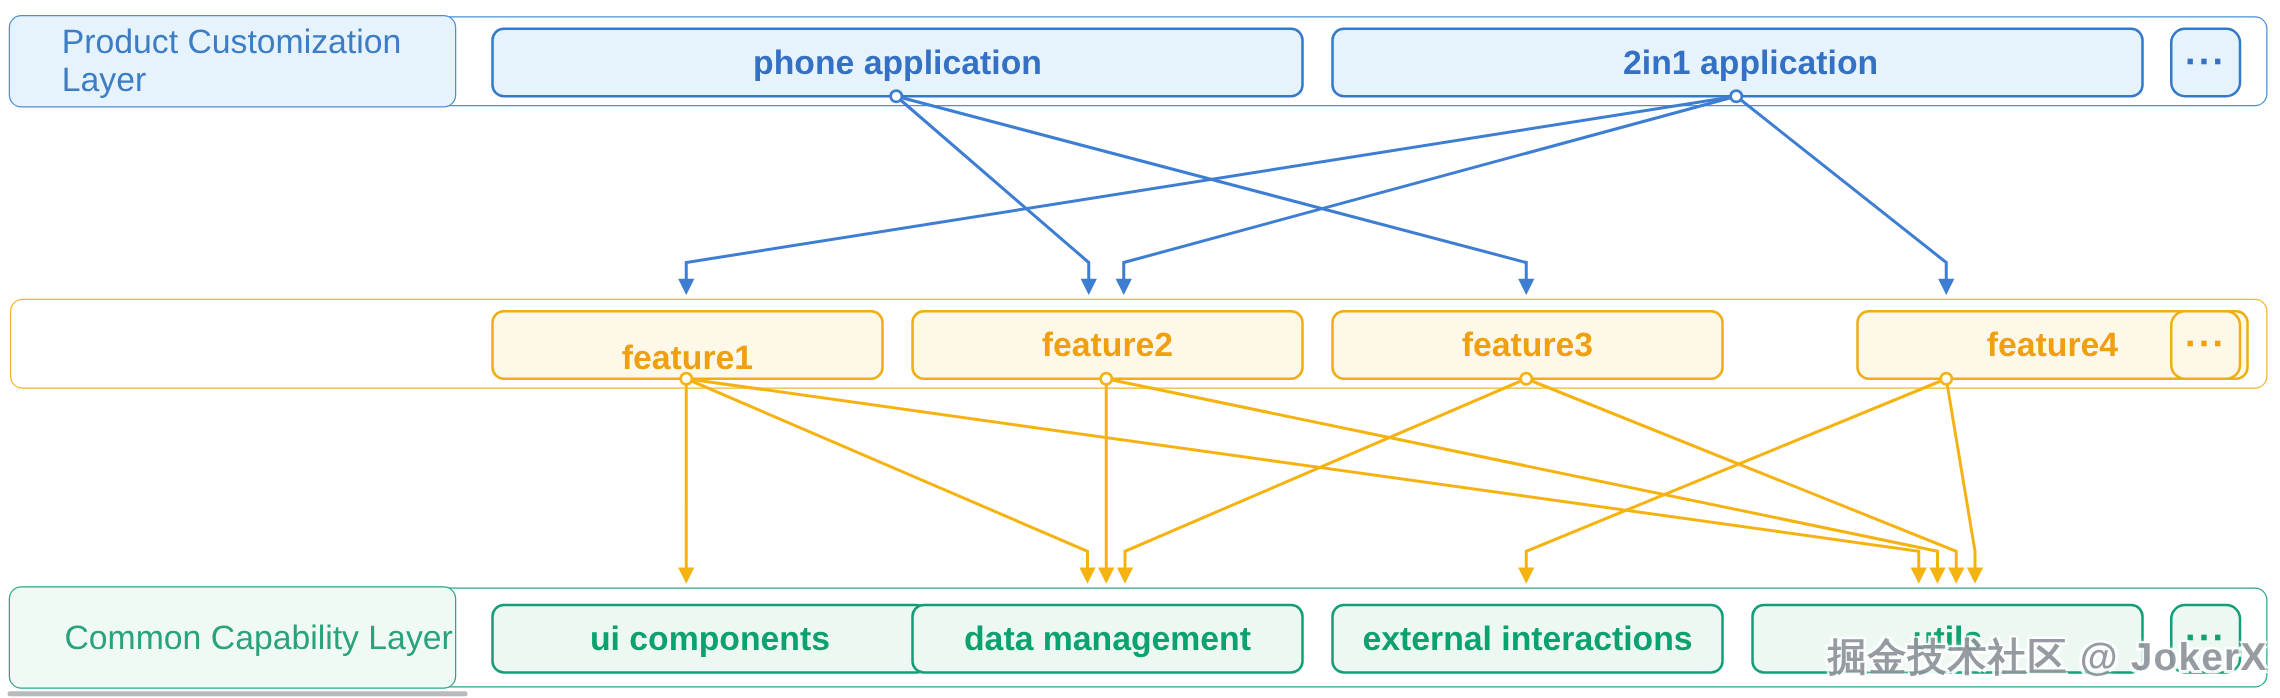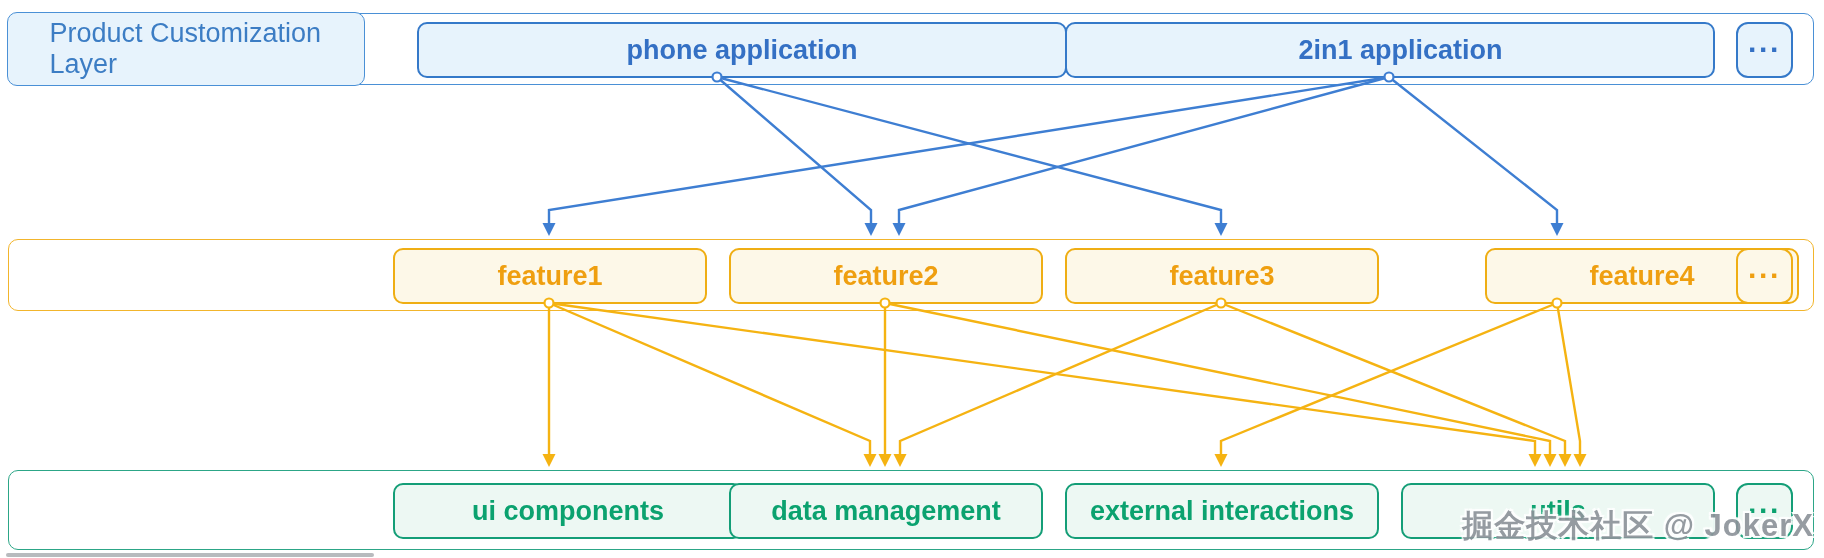--- a/index.html
+++ b/index.html
@@ -46,53 +46,56 @@
 </head>
 <body>
 
 <div id="canvas">
 
   <div class="layer-row" id="row-0" style="top: 13px; height: 72px; --cb: #4a90d6; --nb: #3579c9; --nf: #e7f3fc; --lf: #e7f3fc; --lt: #3c7dc4; --nt: #3470c4;">
     <div class="layer-label">
       <span>Product Customization Layer</span>
     </div>
     <div class="nodes" id="nodes-0">
-        <div class="node-box" style="left: 384px; top: 8px; width: 650px; margin-left: 24px;">
+        <div class="node-box" style="left: 384px; top: 8px; width: 650px;">
           <span>phone application</span>
         </div>
         <div class="node-box" style="left: 1056px; top: 8px; width: 650px; padding-left: 21px;">
           <span>2in1 application</span>
         </div>
       </div>
     <div class="more-box" style="left: 1727px; top: 8px;">
       <span>···</span>
     </div>
   </div>
 
   <div class="layer-row" id="row-1" style="top: 239px; height: 72px; --cb: #f2b52c; --nb: #efae14; --nf: #fdf8e8; --lf: #fffbee; --lt: #f3b01c; --nt: #ef9f10;">
     <div class="nodes" id="nodes-1">
-        <div class="node-box" style="left: 384px; top: 8px; width: 314px;">
+        <div class="node-box" style="left: 384px; top: 8px; width: 314px; align-items: flex-end;">
           <span>feature1</span>
         </div>
         <div class="node-box" style="left: 720px; top: 8px; width: 314px;">
           <span>feature2</span>
         </div>
         <div class="node-box" style="left: 1056px; top: 8px; width: 314px;">
           <span>feature3</span>
         </div>
         <div class="node-box" style="left: 1476px; top: 8px; width: 314px;">
           <span>feature4</span>
         </div>
       </div>
     <div class="more-box" style="left: 1727px; top: 8px;">
       <span>···</span>
     </div>
   </div>
 
   <div class="layer-row" id="row-2" style="top: 470px; height: 80px; --cb: #2ca687; --nb: #149e77; --nf: #edf8f3; --lf: #f0faf5; --lt: #29a37b; --nt: #0ba26f;">
+    <div class="layer-label">
+      <span>Common Capability Layer</span>
+    </div>
     <div class="nodes" id="nodes-2">
         <div class="node-box" style="left: 384px; top: 12px; width: 350px;">
           <span>ui components</span>
         </div>
         <div class="node-box" style="left: 720px; top: 12px; width: 314px;">
           <span>data management</span>
         </div>
         <div class="node-box" style="left: 1056px; top: 12px; width: 314px;">
           <span>external interactions</span>
         </div>

